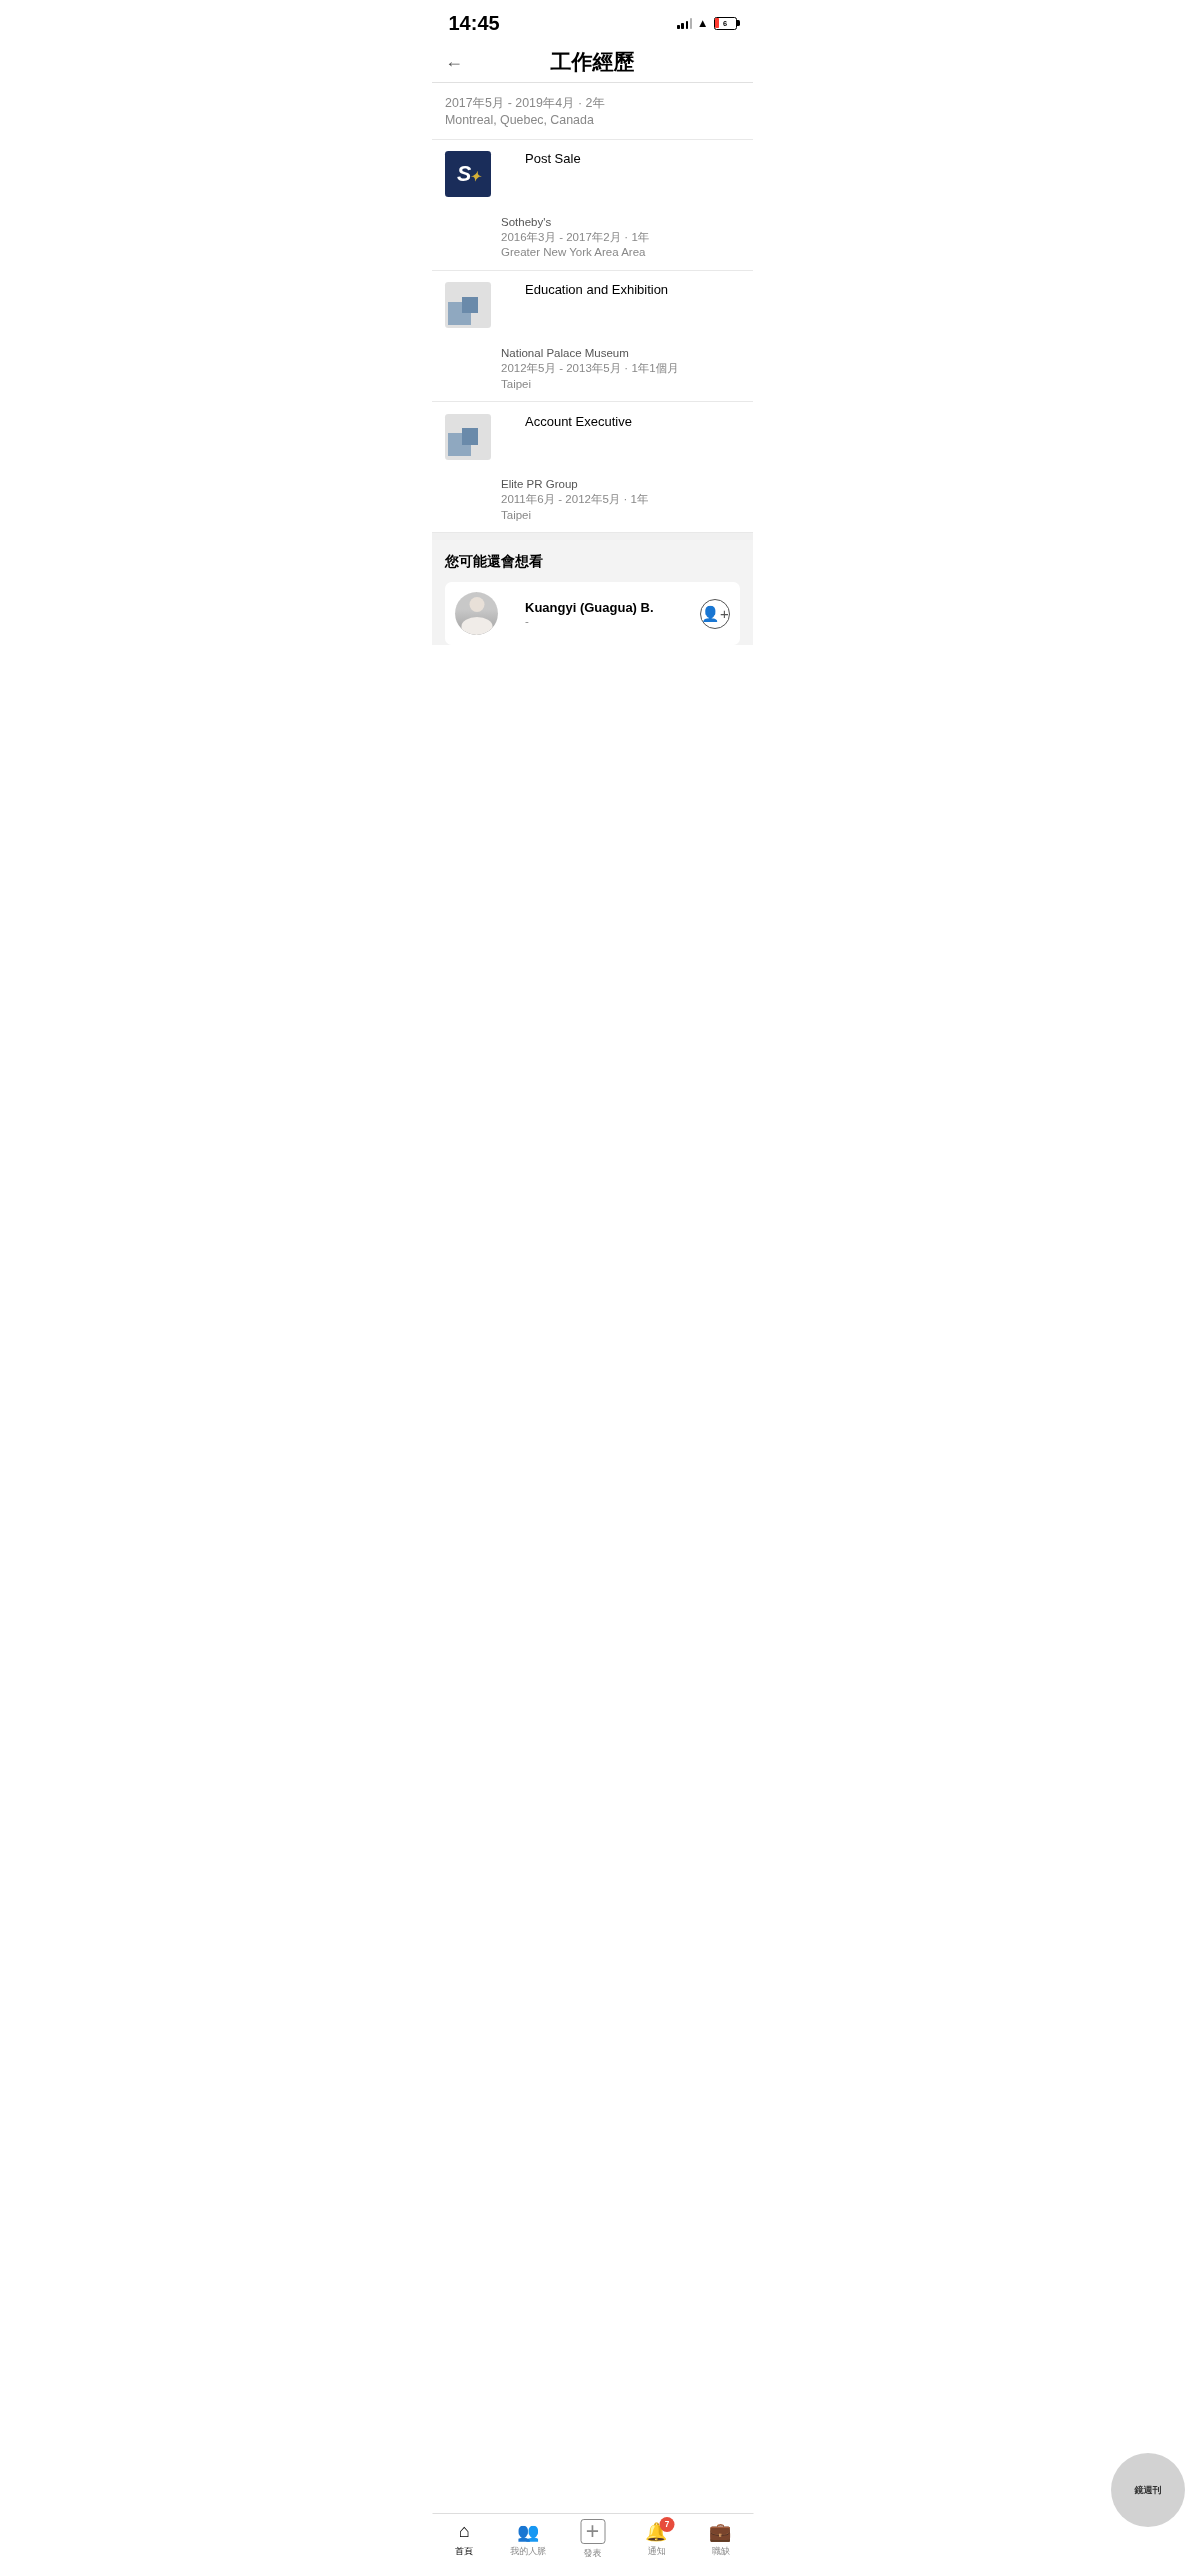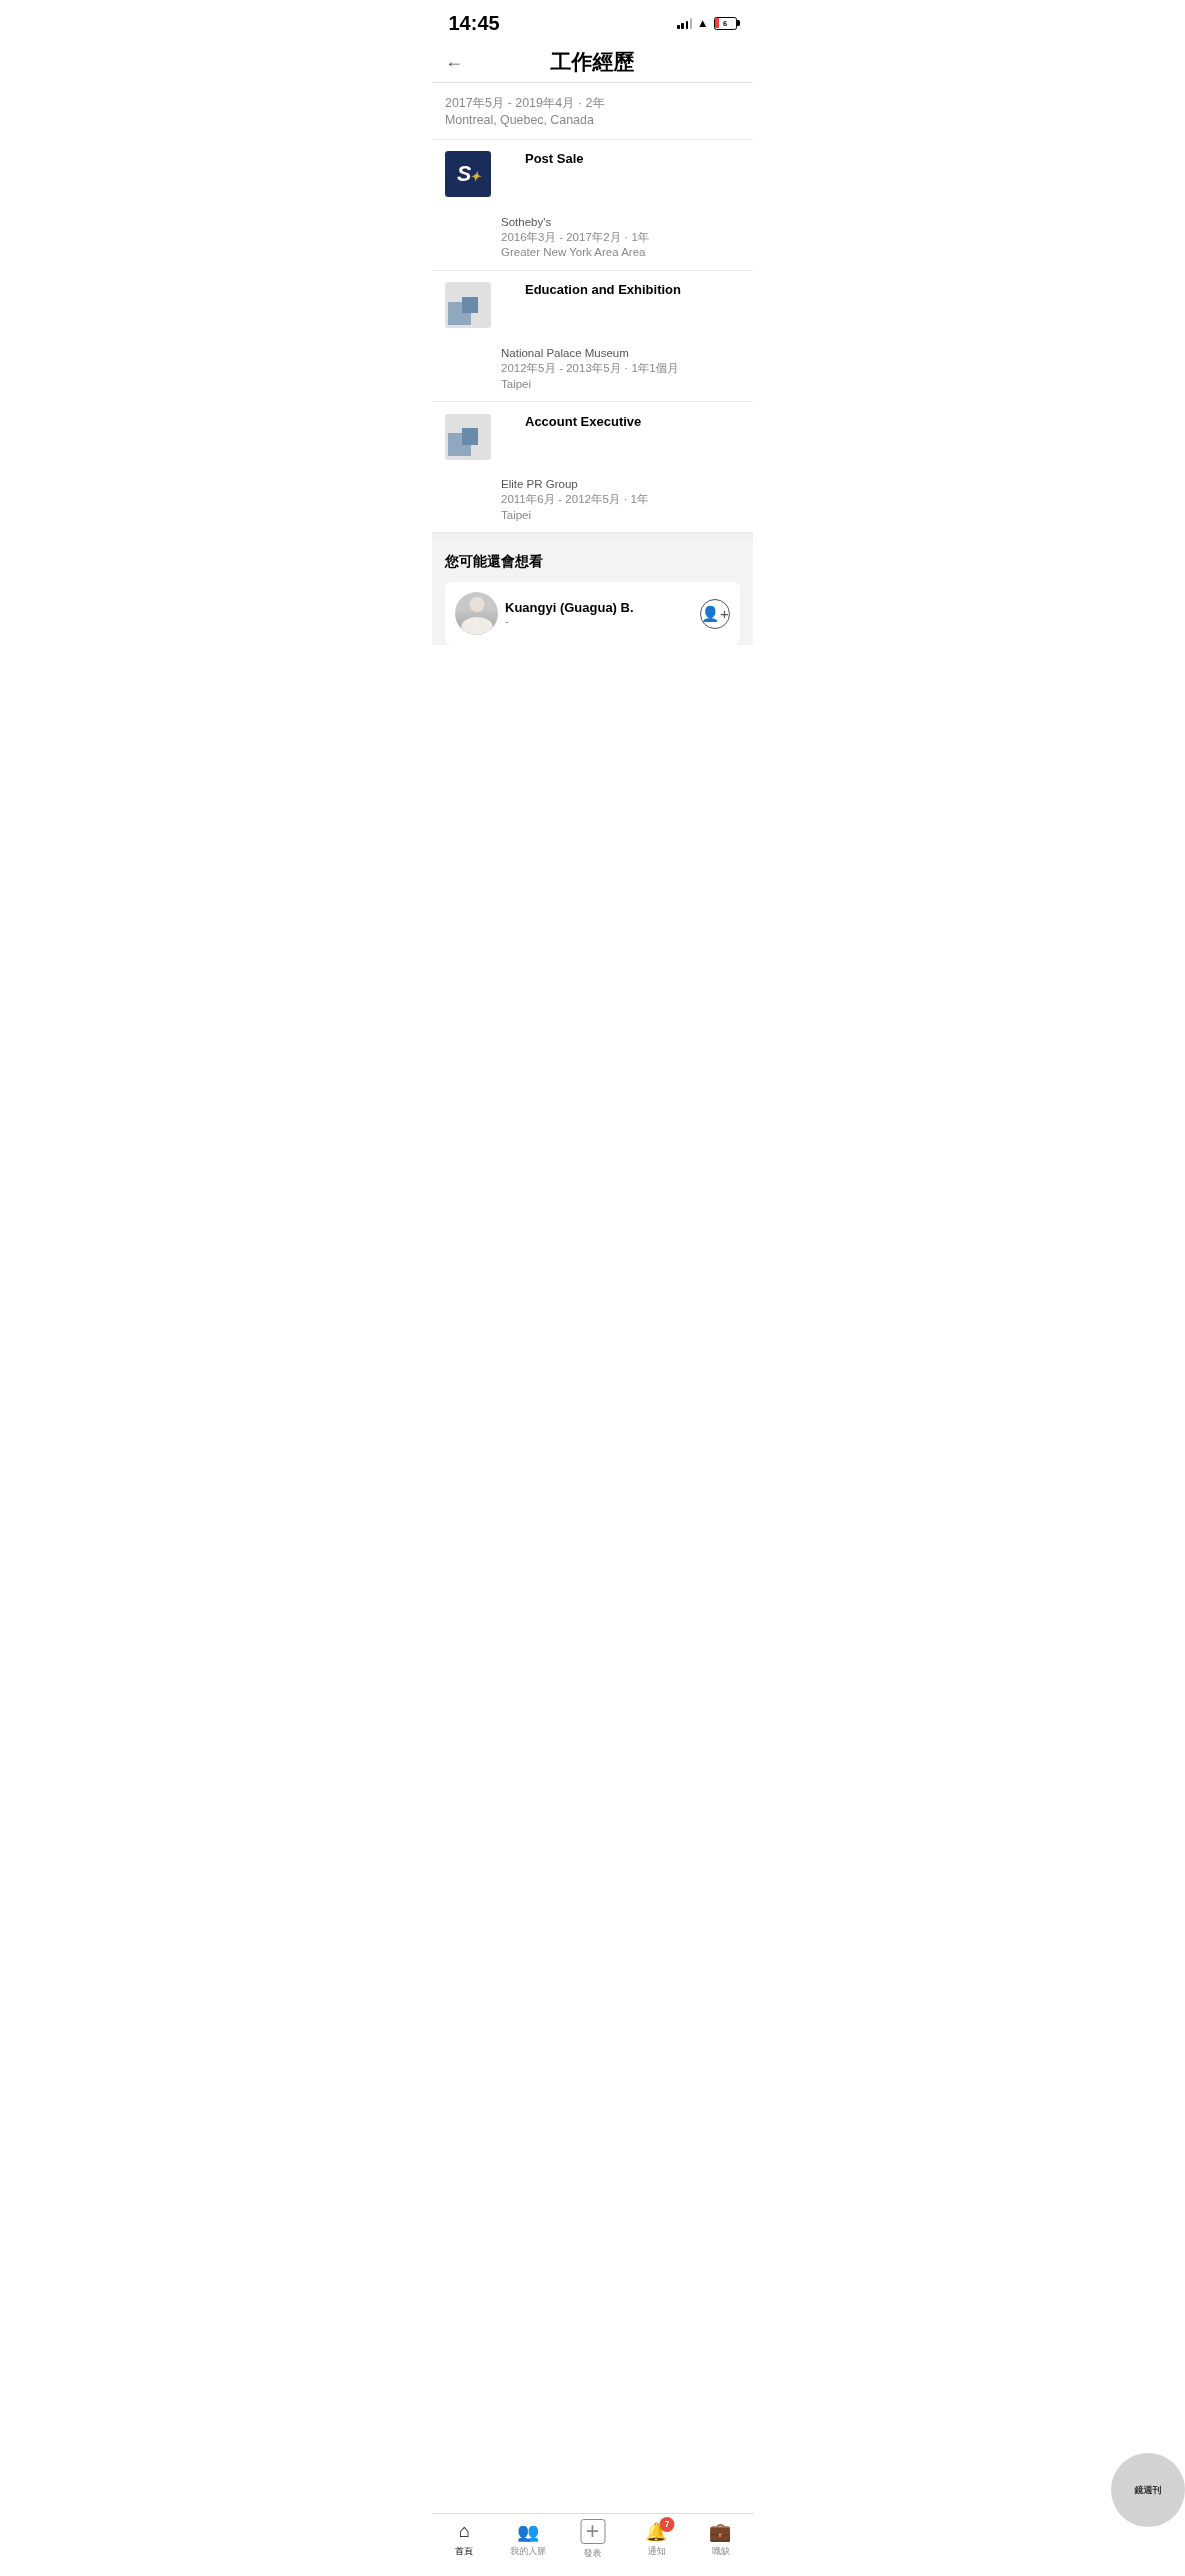--- a/index.html
+++ b/index.html
@@ -203,21 +203,21 @@
       width: 16.5px;
       height: 16.5px;
       background: #6a8aaa;
     }
 
     .work-info {
       flex: 1;
     }
     .work-title {
       font-size: 13px;
-      font-weight: 700;
+      font-weight: 400;
       color: #000;
       line-height: 1.3;
       margin-bottom: 2.5px;
       padding-left: 24px;
     }
     .work-company {
       font-size: 11.5px;
       color: #555;
       margin-bottom: 1.6px;
       margin-top: 48px;
@@ -243,21 +243,21 @@
       color: #000;
       margin-bottom: 11.5px;
     }
 
     .suggestion-item {
       display: flex;
       align-items: center;
       background: #fff;
       border-radius: 6.6px;
       padding: 10px 10px;
-      gap: 7px;
+      gap: 27px;
       margin-bottom: 6.6px;
     }
     .suggestion-avatar {
       width: 43px;
       height: 43px;
       border-radius: 50%;
       overflow: hidden;
       flex-shrink: 0;
       background: #d0d0d0;
     }

